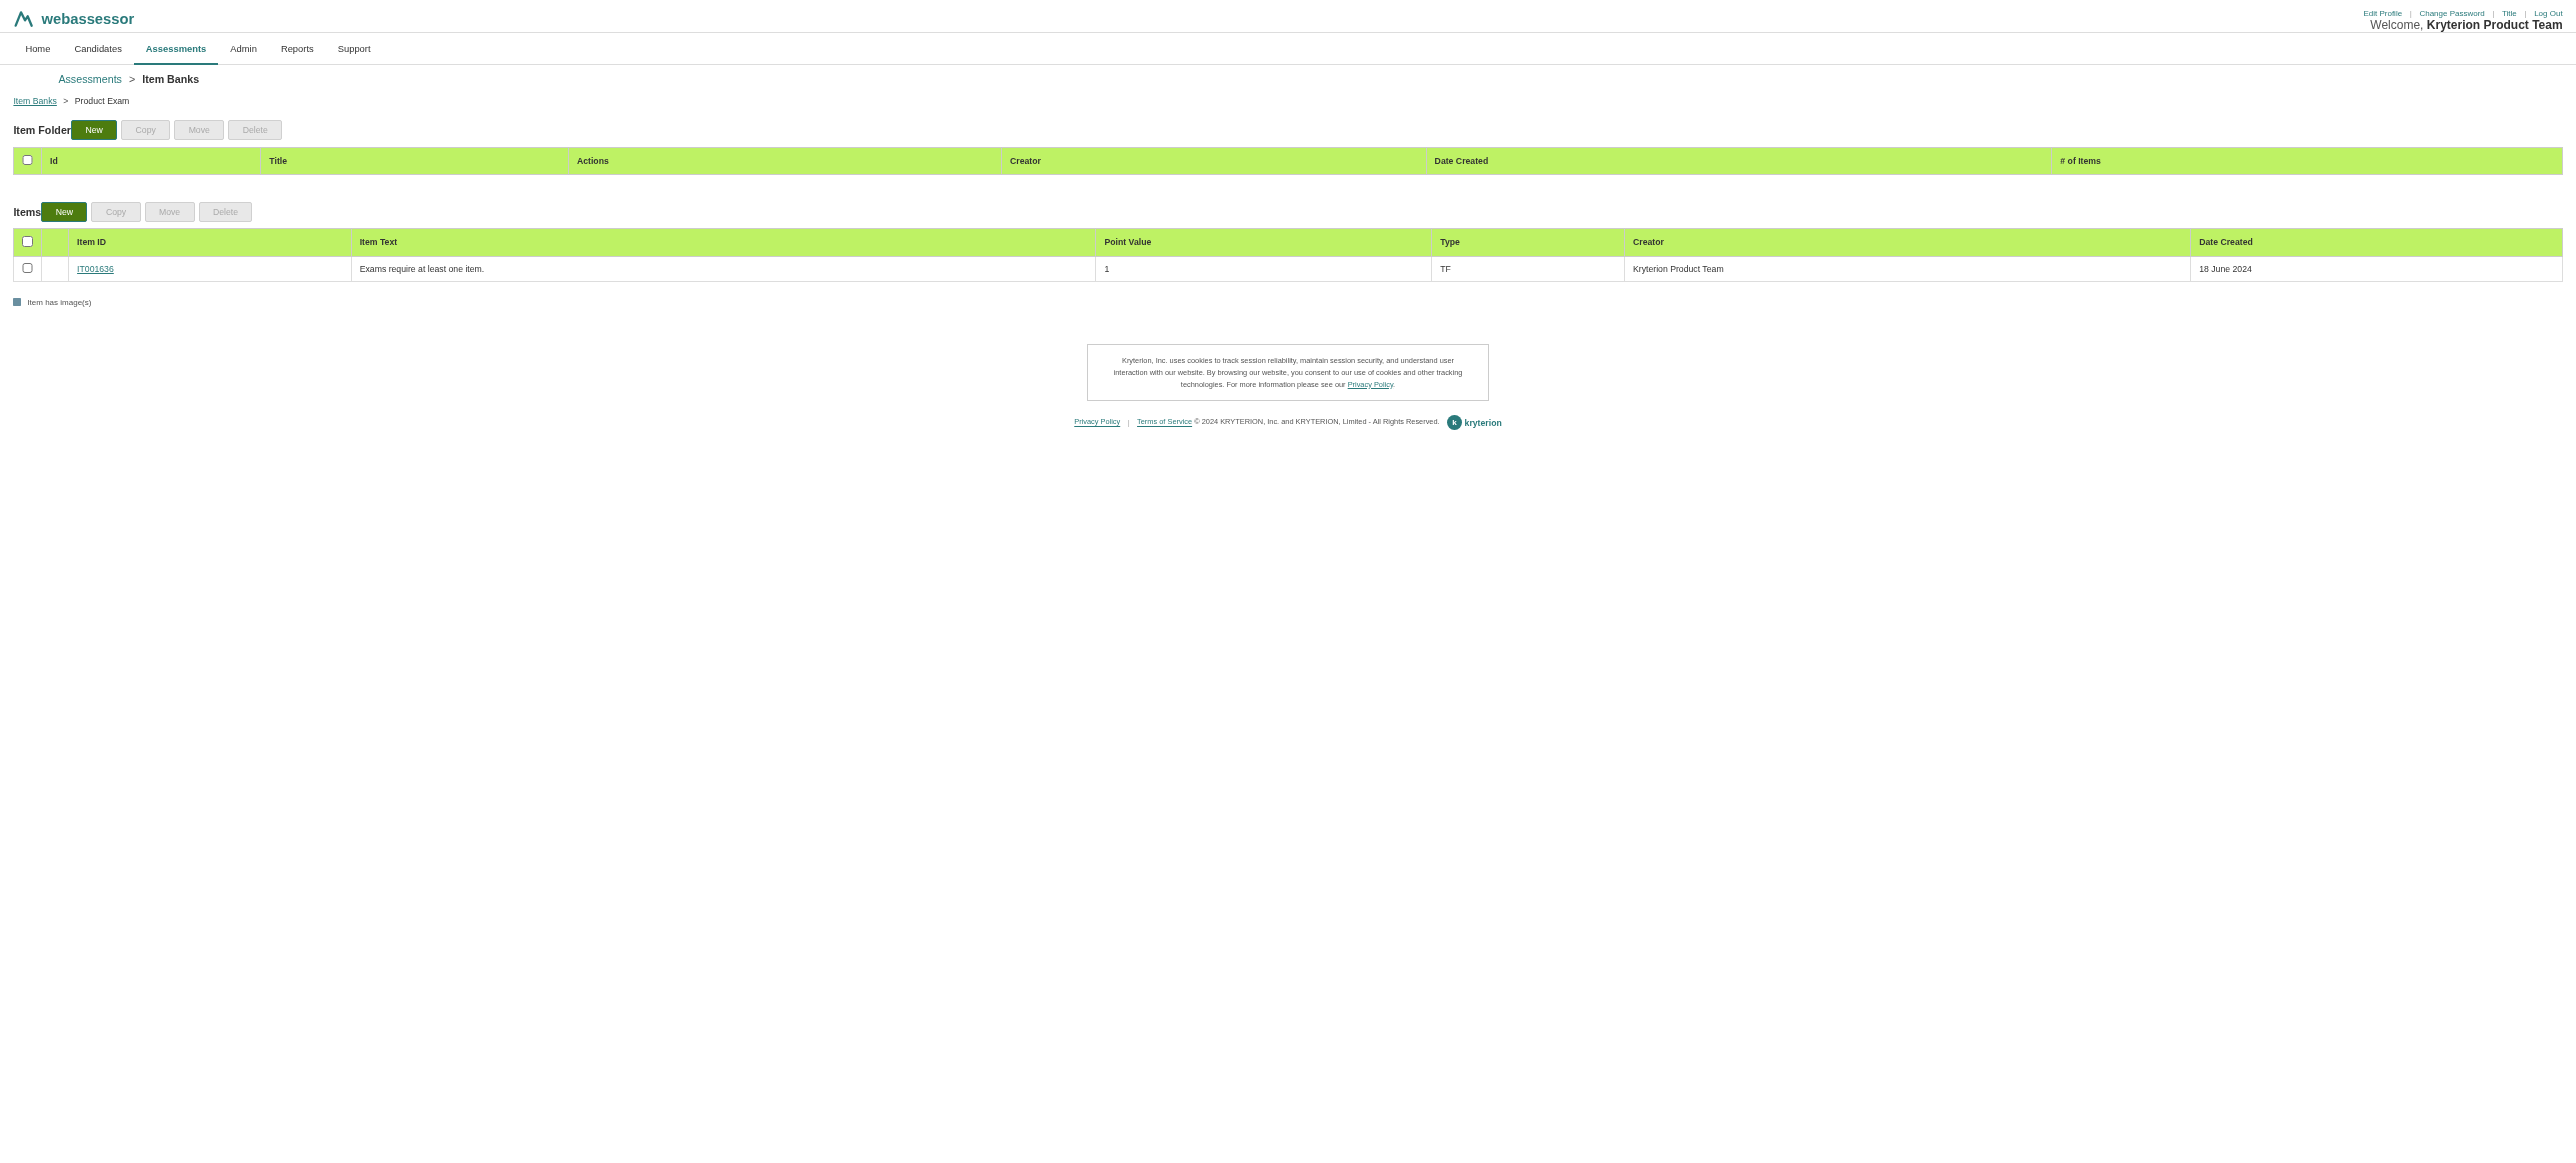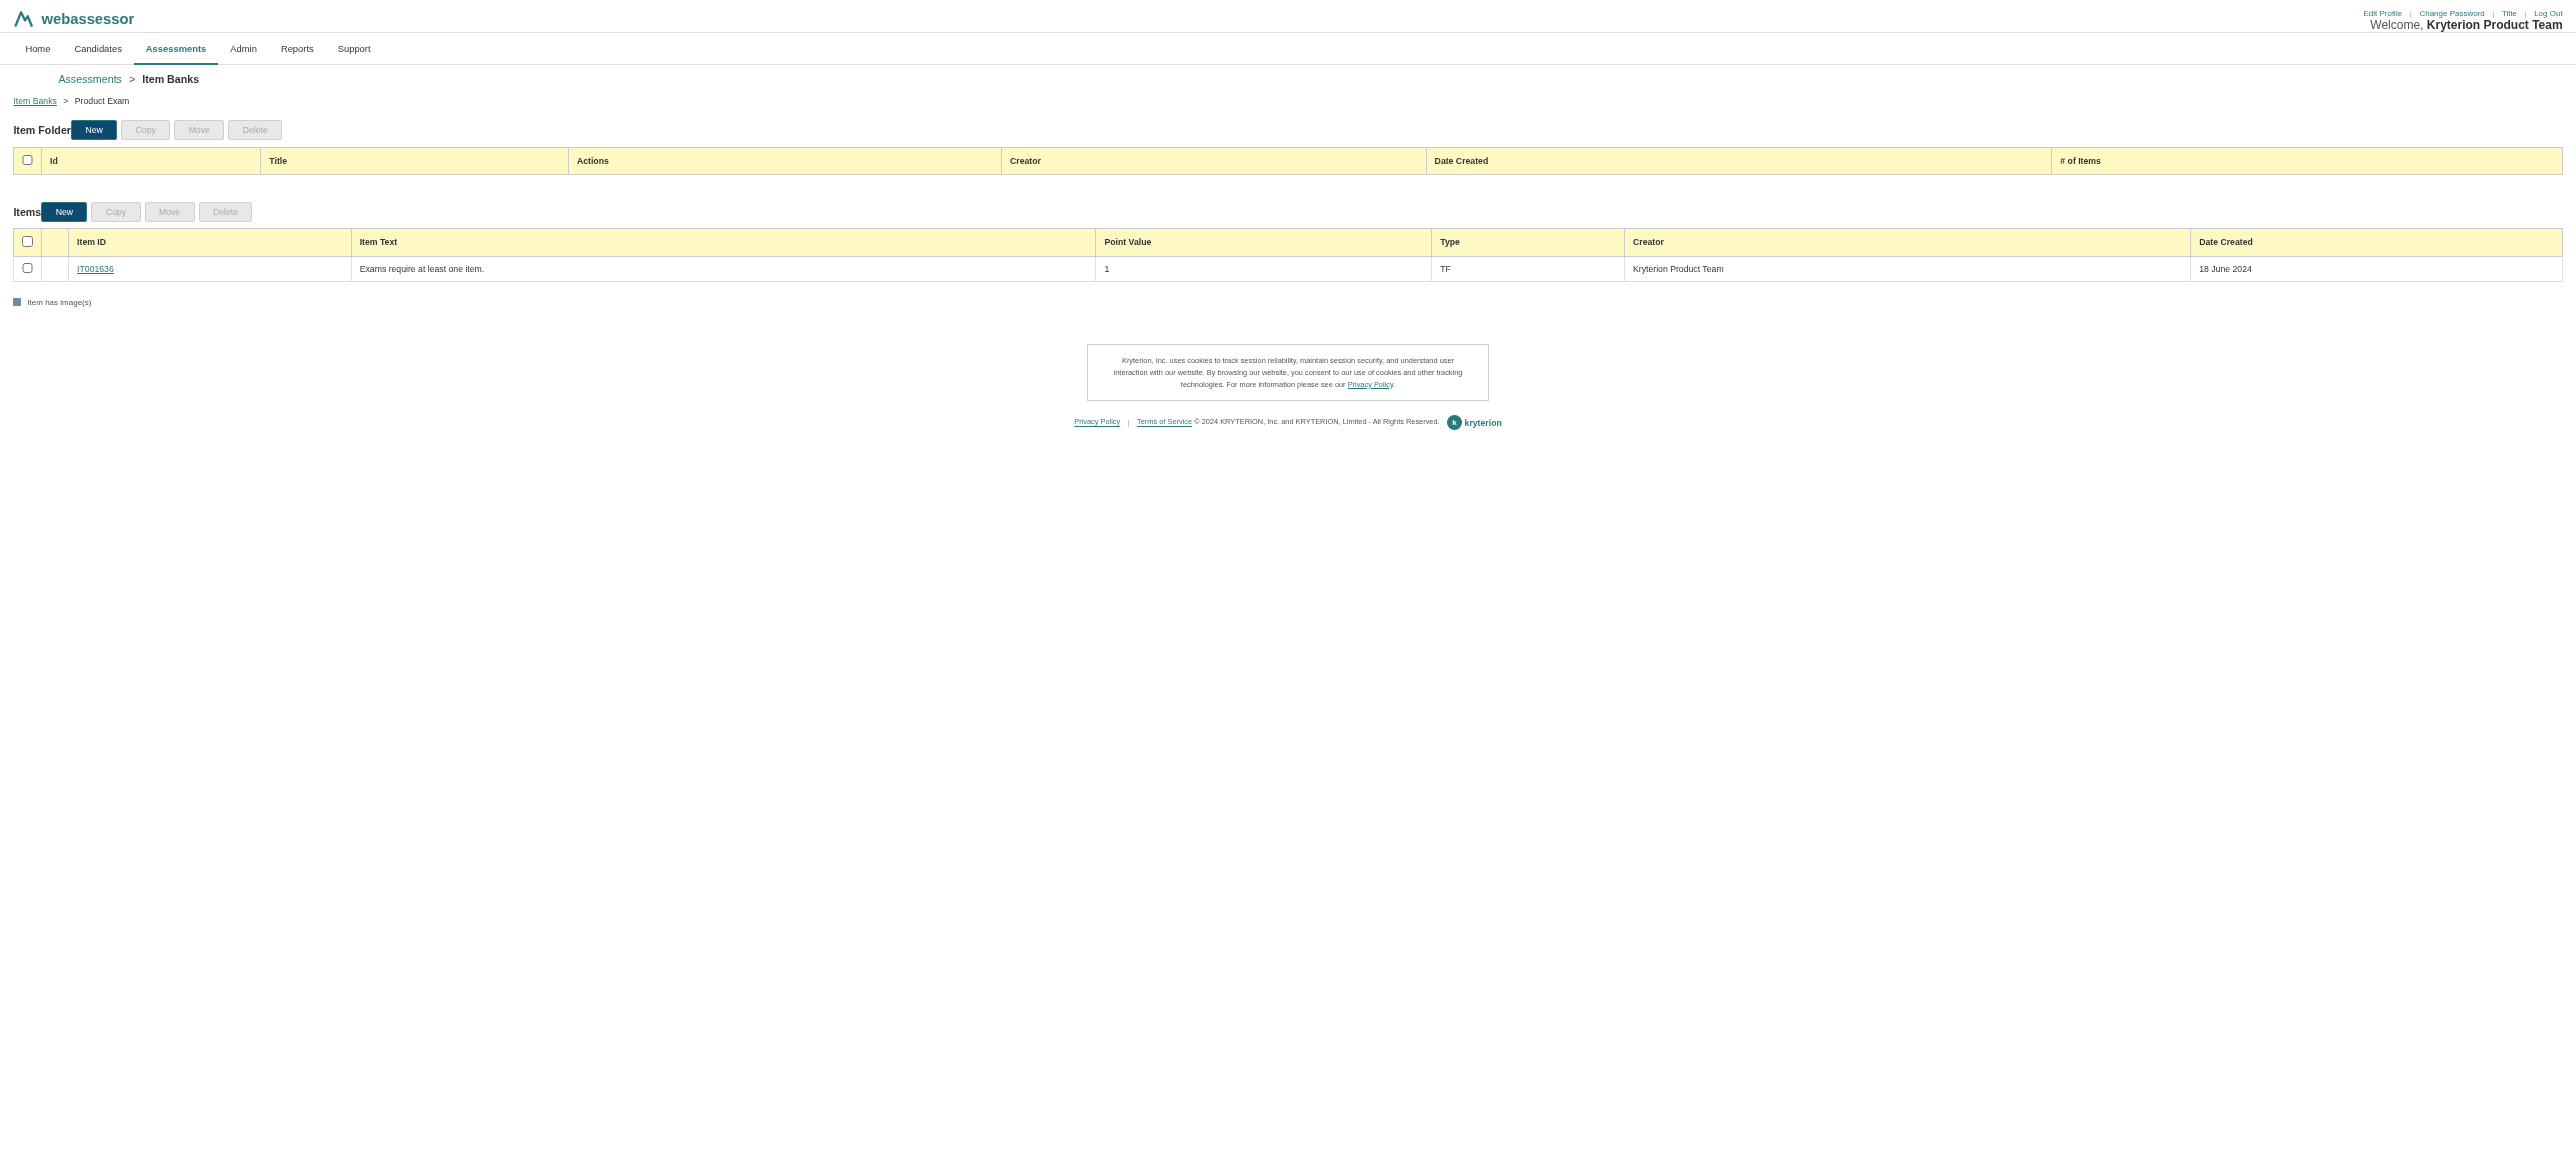--- a/index.html
+++ b/index.html
@@ -79,40 +79,40 @@
     .btn {
       padding: 4px 13.4px;
       border: 0.7px solid #ccc;
       border-radius: 2px;
       cursor: pointer;
       font-size: 8.7px;
       background: #f5f5f5;
       color: #555;
     }
     .btn.btn-primary {
-      background: #0c4a6e;
+      background: #4d7c0f;
       color: #fff;
       border-color: #2a7a7b;
     }
     .btn.btn-disabled {
       background: #e8e8e8;
       color: #aaa;
       border-color: #d0d0d0;
       cursor: default;
     }
 
     
     .data-table {
       width: 100%;
       border-collapse: collapse;
       font-size: 8.7px;
       margin-bottom: 13.4px;
     }
     .data-table th {
-      background: #fef9c3;
+      background: #bef264;
       padding: 6.7px 8px;
       text-align: left;
       font-weight: bold;
       border: 0.7px solid #ccc;
       color: #333;
     }
     .data-table td {
       padding: 6px 8px;
       border: 0.7px solid #ddd;
       vertical-align: middle;

